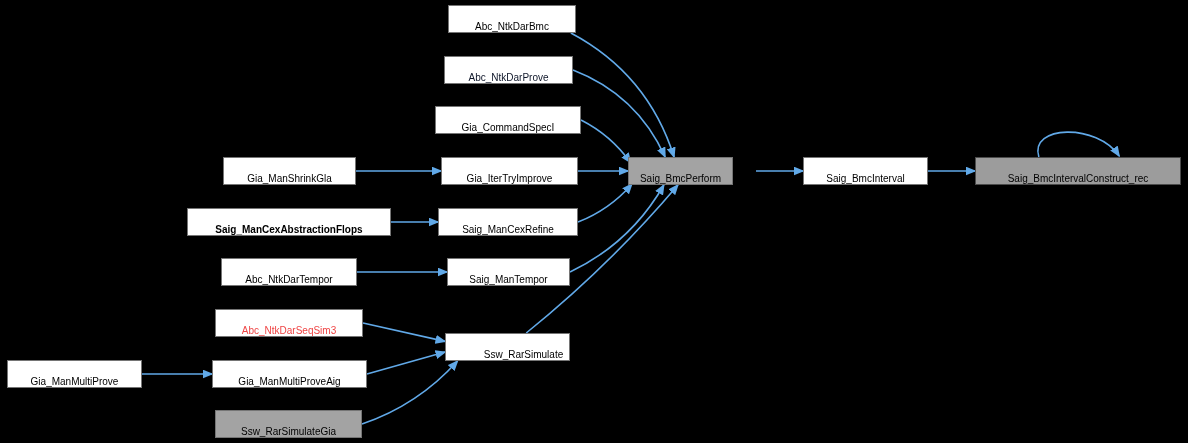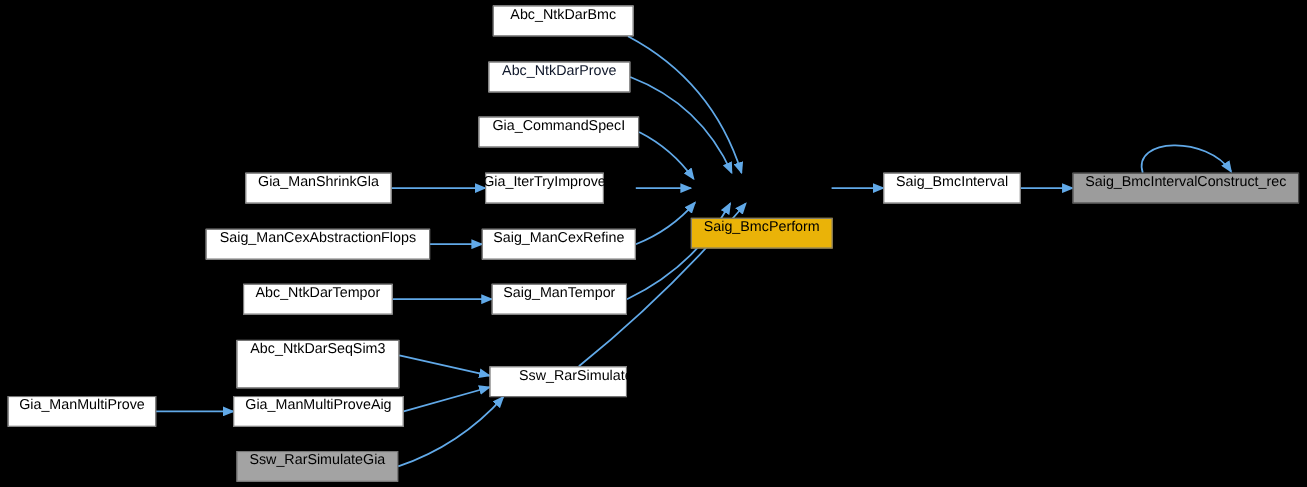--- a/index.html
+++ b/index.html
@@ -6,22 +6,22 @@
   .stage{
     position:relative;
     width:1188px;height:443px;
     overflow:hidden;
     font-family:"Liberation Sans", sans-serif;
   }
   .stage svg{position:absolute;left:0;top:0;}
   .node{
     position:absolute;
     box-sizing:border-box;
-    display:flex;align-items:flex-start;justify-content:center;
-    font-size:13px;
+    display:flex;align-items:flex-end;justify-content:center;
+    font-size:10px;
     white-space:nowrap;
     cursor:pointer;
     z-index:2;
   }
   .node span{display:block;line-height:1;}
 </style>
 </head>
 <body>
 
 <div class="stage" style="background: rgb(0, 0, 0);">
@@ -54,51 +54,51 @@
     </div>
     <div class="node" style="left: 444px; top: 56px; width: 129px; height: 28px; background: rgb(255, 255, 255); border: 1.5px solid rgb(117, 117, 117); color: #0f172a;">
       <span>Abc_NtkDarProve</span>
     </div>
     <div class="node" style="left: 435px; top: 106px; width: 146px; height: 28px; background: rgb(255, 255, 255); border: 1.5px solid rgb(117, 117, 117); color: rgb(0, 0, 0);">
       <span>Gia_CommandSpecI</span>
     </div>
     <div class="node" style="left: 223px; top: 157px; width: 133px; height: 28px; background: rgb(255, 255, 255); border: 1.5px solid rgb(117, 117, 117); color: rgb(0, 0, 0);">
       <span>Gia_ManShrinkGla</span>
     </div>
-    <div class="node" style="left: 441px; top: 157px; width: 108px; height: 28px; background: rgb(255, 255, 255); border: 1.5px solid rgb(117, 117, 117); color: rgb(0, 0, 0);">
+    <div class="node" style="left: 441px; top: 157px; width: 137px; height: 28px; background: rgb(255, 255, 255); border: 1.5px solid rgb(117, 117, 117); color: rgb(0, 0, 0);">
       <span>Gia_IterTryImprove</span>
     </div>
-    <div class="node" style="left: 187px; top: 208px; width: 204px; height: 28px; background: rgb(255, 255, 255); border: 1.5px solid rgb(117, 117, 117); color: rgb(0, 0, 0);">
+    <div class="node" style="left: 187px; top: 208px; width: 204px; height: 28px; background: rgb(255, 255, 255); border: 1.5px solid rgb(117, 117, 117); color: rgb(0, 0, 0); font-weight: bold;">
       <span>Saig_ManCexAbstractionFlops</span>
     </div>
     <div class="node" style="left: 438px; top: 208px; width: 140px; height: 28px; background: rgb(255, 255, 255); border: 1.5px solid rgb(117, 117, 117); color: rgb(0, 0, 0);">
       <span>Saig_ManCexRefine</span>
     </div>
     <div class="node" style="left: 221px; top: 258px; width: 136px; height: 28px; background: rgb(255, 255, 255); border: 1.5px solid rgb(117, 117, 117); color: rgb(0, 0, 0);">
       <span>Abc_NtkDarTempor</span>
     </div>
     <div class="node" style="left: 447px; top: 258px; width: 123px; height: 28px; background: rgb(255, 255, 255); border: 1.5px solid rgb(117, 117, 117); color: rgb(0, 0, 0);">
       <span>Saig_ManTempor</span>
     </div>
-    <div class="node" style="left: 215px; top: 309px; width: 148px; height: 44px; background: rgb(255, 255, 255); border: 1.5px solid rgb(117, 117, 117); color: #000000;">
+    <div class="node" style="left: 215px; top: 309px; width: 148px; height: 28px; background: rgb(255, 255, 255); border: 1.5px solid rgb(117, 117, 117); color: #ef4444;">
       <span>Abc_NtkDarSeqSim3</span>
     </div>
     <div class="node" style="left: 445px; top: 333px; width: 125px; height: 28px; background: rgb(255, 255, 255); border: 1.5px solid rgb(117, 117, 117); color: rgb(0, 0, 0); padding-left: 32px;">
       <span>Ssw_RarSimulate</span>
     </div>
     <div class="node" style="left: 7px; top: 360px; width: 135px; height: 28px; background: rgb(255, 255, 255); border: 1.5px solid rgb(117, 117, 117); color: rgb(0, 0, 0);">
       <span>Gia_ManMultiProve</span>
     </div>
     <div class="node" style="left: 212px; top: 360px; width: 155px; height: 28px; background: rgb(255, 255, 255); border: 1.5px solid rgb(117, 117, 117); color: rgb(0, 0, 0);">
       <span>Gia_ManMultiProveAig</span>
     </div>
     <div class="node" style="left: 215px; top: 410px; width: 147px; height: 28px; background: #a3a3a3; border: 1.5px solid rgb(117, 117, 117); color: rgb(0, 0, 0);">
       <span>Ssw_RarSimulateGia</span>
     </div>
-    <div class="node" style="left: 628px; top: 157px; width: 129px; height: 28px; background: #eab308; border: 1.5px solid rgb(117, 117, 117); color: rgb(0, 0, 0); margin-top: 41px;">
+    <div class="node" style="left: 628px; top: 157px; width: 105px; height: 28px; background: #a3a3a3; border: 1.5px solid rgb(117, 117, 117); color: rgb(0, 0, 0);">
       <span>Saig_BmcPerform</span>
     </div>
     <div class="node" style="left: 803px; top: 157px; width: 125px; height: 28px; background: rgb(255, 255, 255); border: 1.5px solid rgb(117, 117, 117); color: rgb(0, 0, 0);">
       <span>Saig_BmcInterval</span>
     </div>
     <div class="node" style="left: 975px; top: 157px; width: 206px; height: 28px; background: rgb(156, 156, 156); border: 1.5px solid rgb(75, 75, 75); color: rgb(0, 0, 0);">
       <span>Saig_BmcIntervalConstruct_rec</span>
     </div>
   </div>
 

